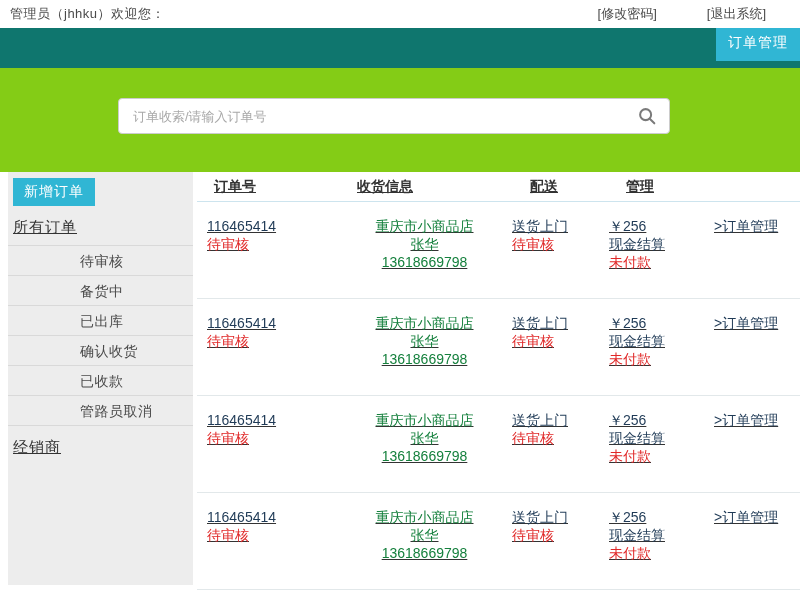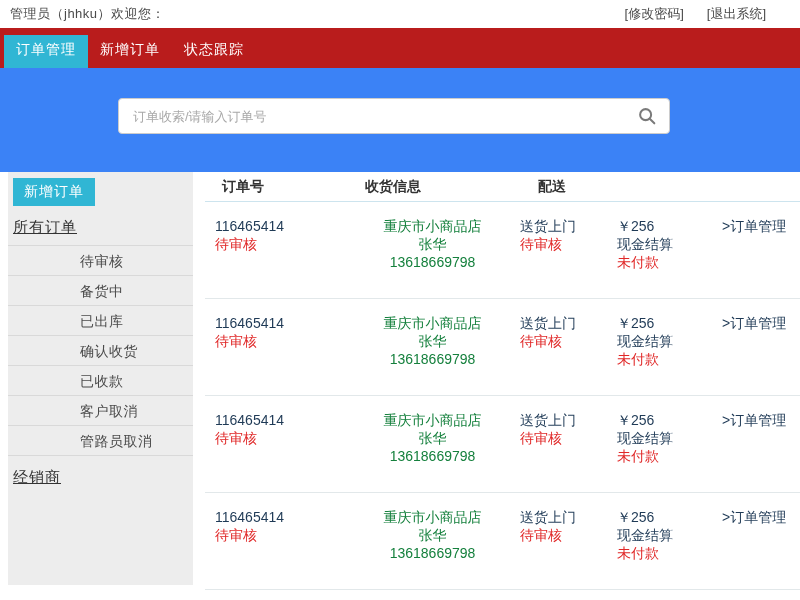--- a/index.html
+++ b/index.html
@@ -5,30 +5,30 @@
   * { margin:0; padding:0; box-sizing:border-box; }
   html,body { width:800px; height:600px; }
   body {
     font-family:"Liberation Sans","DejaVu Sans",sans-serif;
     background:#fff; color:#333; position:relative; overflow:hidden;
   }
 
   
   .topbar { height:28px; background:#fff; display:flex; align-items:center; font-size:13px; color:#4a4a4a; }
   .greeting { margin-left:10px; letter-spacing:.5px; }
-  .top-links { margin-left:auto; display:flex; gap:23px; padding-right:34px; }
+  .top-links { margin-left:auto; display:flex; gap:50px; padding-right:34px; }
   .top-link { cursor:pointer; color:#4a4a4a; }
 
   
-  .navbar { height:40px; background:#b91c1c; display:flex; align-items:flex-end; padding-left:4px; }
+  .navbar { height:40px; background:#0f766e; display:flex; align-items:flex-end; padding-left:4px;flex-direction:column; }
   .tab { color:#fff; font-size:14px; padding:6px 12px 9px; cursor:pointer; letter-spacing:1px; }
   .tab.active { background:#30b6d4; }
 
   
-  .search-section { position:relative; height:104px; background:#3b82f6; }
+  .search-section { position:relative; height:104px; background:#84cc16; }
   .search-box { position:absolute; left:118px; top:30px; width:552px; height:36px;
     border:1px solid #ccc; border-radius:4px; background:#fff; display:flex; align-items:center; }
   .search-input { flex:1; height:100%; border:none; outline:none; background:transparent;
     font-size:13px; color:#333; padding-left:14px; font-family:inherit; }
   .search-input::placeholder { color:#a8a8a8; }
   .search-icon { width:22px; height:22px; margin-right:11px; cursor:pointer; flex:0 0 auto; }
 
   
   .content { position:absolute; top:172px; left:0; right:0; bottom:0; background:#fff; }
 
@@ -38,21 +38,21 @@
     font-size:14px; padding:5px 11px; cursor:pointer; letter-spacing:1px; }
   .side-heading { font-size:15px; color:#333; margin:12px 0 8px 5px; letter-spacing:1px;text-decoration:underline; }
   .status-list { list-style:none; border-bottom:1px solid #d9d9d9; }
   .status-list li { height:30px; line-height:30px; border-top:1px solid #d9d9d9;
     padding-left:72px; font-size:14px; color:#4a4a4a; cursor:pointer; letter-spacing:.5px; }
   .dealer-heading { margin-top:12px; }
   .dealer-list { list-style:none; padding-top:2px; }
   .dealer-list li { height:30px; line-height:30px; padding-left:72px; font-size:15px; color:#3f3f3f; cursor:pointer; }
 
   
-  .order-table { position:absolute; left:205px; top:0; right:0; }
+  .order-table { position:absolute; left:197px; top:0; right:0;text-decoration:underline; }
   .thead, .trow { display:grid; grid-template-columns:135px 170px 95px 105px 1fr; }
   .thead { height:30px; border-bottom:1px solid #cde4ee; font-size:14px; font-weight:bold; color:#333; padding-top:6px; }
   .th1{ padding-left:17px; } .th2{ padding-left:25px; } .th3{ padding-left:28px; }
   .th4{ padding-left:23px; } .th5{ padding-left:29px; }
   .trow { height:97px; border-bottom:1px solid #e2e8ea; padding-top:15px; font-size:14px; line-height:18px; }
   .c1{ padding-left:10px; } .c2{ padding-left:15px; } .c3{ padding-left:10px; }
   .c4{ padding-left:12px; } .c5{ padding-left:12px; }
   .navy { color:#1f3a56; }
   .red { color:#e02727; }
   .gray { color:#15803d;text-align:center; }
@@ -89,31 +89,31 @@
 
   <div class="sidebar">
     <span class="new-order-btn">新增订单</span>
     <div class="side-heading">所有订单</div>
     <ul class="status-list" id="status-list">
         <li>待审核</li>
         <li>备货中</li>
         <li>已出库</li>
         <li>确认收货</li>
         <li>已收款</li>
-        <li>客户取消</li>
         <li>管路员取消</li>
       </ul>
     <div class="side-heading dealer-heading">经销商</div>
   </div>
 
   <div class="order-table">
     <div class="thead">
       <div class="th1">订单号</div>
       <div class="th2">收货信息</div>
       <div class="th3">配送</div>
+      <div class="th5">管理</div>
     </div>
     <div id="rows">
         <div class="trow">
       <div class="c1">
         <div class="navy">116465414</div>
         <div class="red">待审核</div>
       </div>
       <div class="c2 gray">
             <div>重庆市小商品店</div>
             <div>张华</div>

